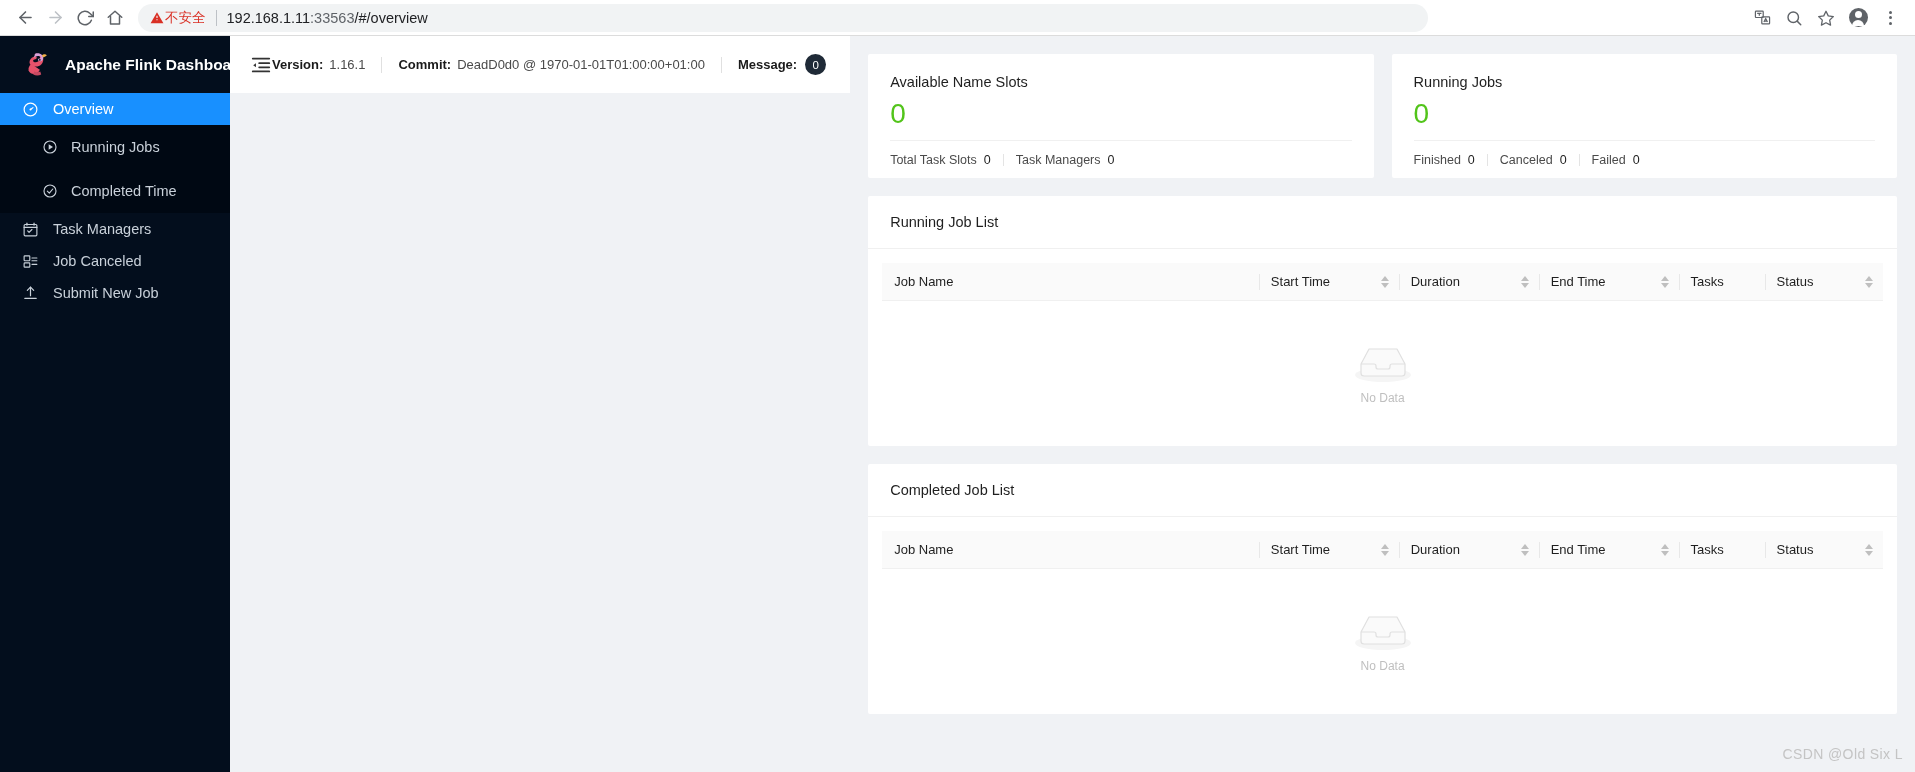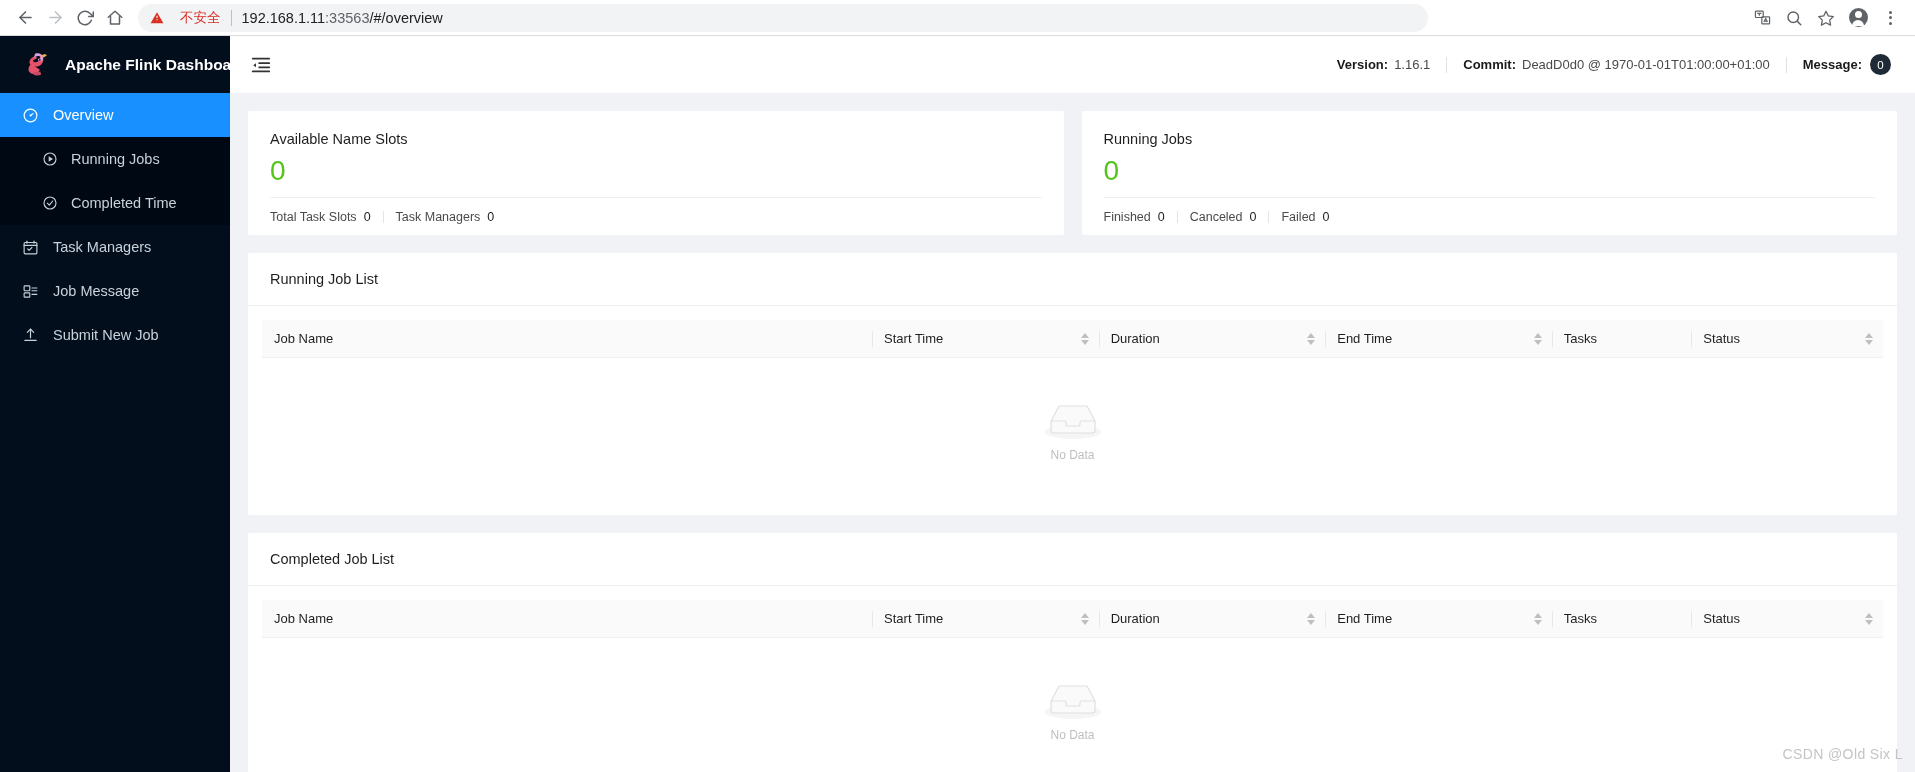--- a/index.html
+++ b/index.html
@@ -42,21 +42,21 @@
   #omnibox-inner {
     display: flex; align-items: center;
     background: #f1f3f4;
     border-radius: 14px;
     height: 28px;
     padding: 0 14px 0 12px;
     width: 100%;
     max-width: 1290px;
   }
   #insecure-warn {
-    display: flex; align-items: center; gap: 16px;
+    display: flex; align-items: center; gap: 1px;
     color: #d93025;
     font-size: 13.5px;
     flex: none;
   }
   #insecure-sep {
     width: 1px; height: 16px; background: #bdc1c6;
     margin: 0 10px;
     flex: none;
   }
   #url-text { font-size: 14.5px; white-space: nowrap; }
@@ -112,21 +112,21 @@
   }
   #brand-title {
     color: #ffffff;
     font-size: 15.5px;
     font-weight: bold;
     white-space: nowrap;
   }
   #logo { width: 30px; height: 30px; flex: none; }
 
   .nav-item {
-    height: 44px;
+    height: 32px;
     display: flex; align-items: center;
     padding-left: 22px;
     font-size: 14.5px;
     color: #c9d1da;
     gap: 14px;
     position: relative;
     cursor: pointer;
   }
   .nav-item.active { background: #1890ff; color: #ffffff; }
   .nav-item .nav-icon { width: 17px; height: 17px; flex: none; display: flex; align-items: center; justify-content: center; }
@@ -143,21 +143,21 @@
     display: flex; align-items: center;
     padding-left: 42px;
     font-size: 14.5px;
     color: #c9d1da;
     gap: 13px;
     cursor: pointer;
   }
   .sub-item .nav-icon { width: 16px; height: 16px; flex: none; }
 
   
-  #main { flex: 1; display: flex; flex-direction: column; min-width: 0; background: #f0f2f5; }
+  #main { flex: 1; display: flex; flex-direction: row; min-width: 0; background: #f0f2f5; }
 
   #topbar {
     height: 57px;
     background: #ffffff;
     display: flex;
     align-items: center;
     padding: 0 24px 0 20px;
     flex: none;
   }
   #menu-toggle { width: 22px; height: 22px; color: #333; cursor: pointer; flex: none; }
@@ -202,21 +202,21 @@
   .metric-val { color: #1f1f1f; }
   .metric-sep { width: 1px; height: 12px; background: #e4e4e4; margin: 0 12px; }
 
   .list-card { margin-top: 18px; }
   .list-head {
     padding: 18px 22px;
     font-size: 14.5px;
     color: #1f1f1f;
     border-bottom: 1px solid #f0f0f0;
   }
-  .table-wrap { padding: 14px 14px 12px 14px; }
+  .table-wrap { padding: 14px 14px 0 14px; }
   table { width: 100%; border-collapse: collapse; table-layout: fixed; }
   thead th {
     background: #fafafa;
     text-align: left;
     font-size: 13px;
     font-weight: normal;
     color: #1f1f1f;
     padding: 11px 10px 11px 12px;
     border-bottom: 1px solid #f0f0f0;
     position: relative;
@@ -392,21 +392,21 @@
     <div class="nav-item">
       <span class="nav-icon">
         <svg width="17" height="17" viewBox="0 0 24 24" fill="none" stroke="currentColor" stroke-width="1.6" stroke-linecap="round">
             <rect x="3" y="4" width="8" height="7" rx="1"></rect>
             <rect x="3" y="14" width="8" height="6" rx="1"></rect>
             <line x1="14" y1="7" x2="21" y2="7"></line>
             <line x1="14" y1="11" x2="21" y2="11"></line>
             <line x1="14" y1="16" x2="21" y2="16"></line>
           </svg>
       </span>
-      <span>Job Message</span>
+      <span>Job Canceled</span>
     </div>
 
     <div class="nav-item">
       <span class="nav-icon">
         <svg width="17" height="17" viewBox="0 0 24 24" fill="none" stroke="currentColor" stroke-width="1.7" stroke-linecap="round" stroke-linejoin="round">
             <path d="M12 3v12"></path>
             <polyline points="7.5 7.5 12 3 16.5 7.5"></polyline>
             <path d="M4 19h16"></path>
           </svg>
       </span>

